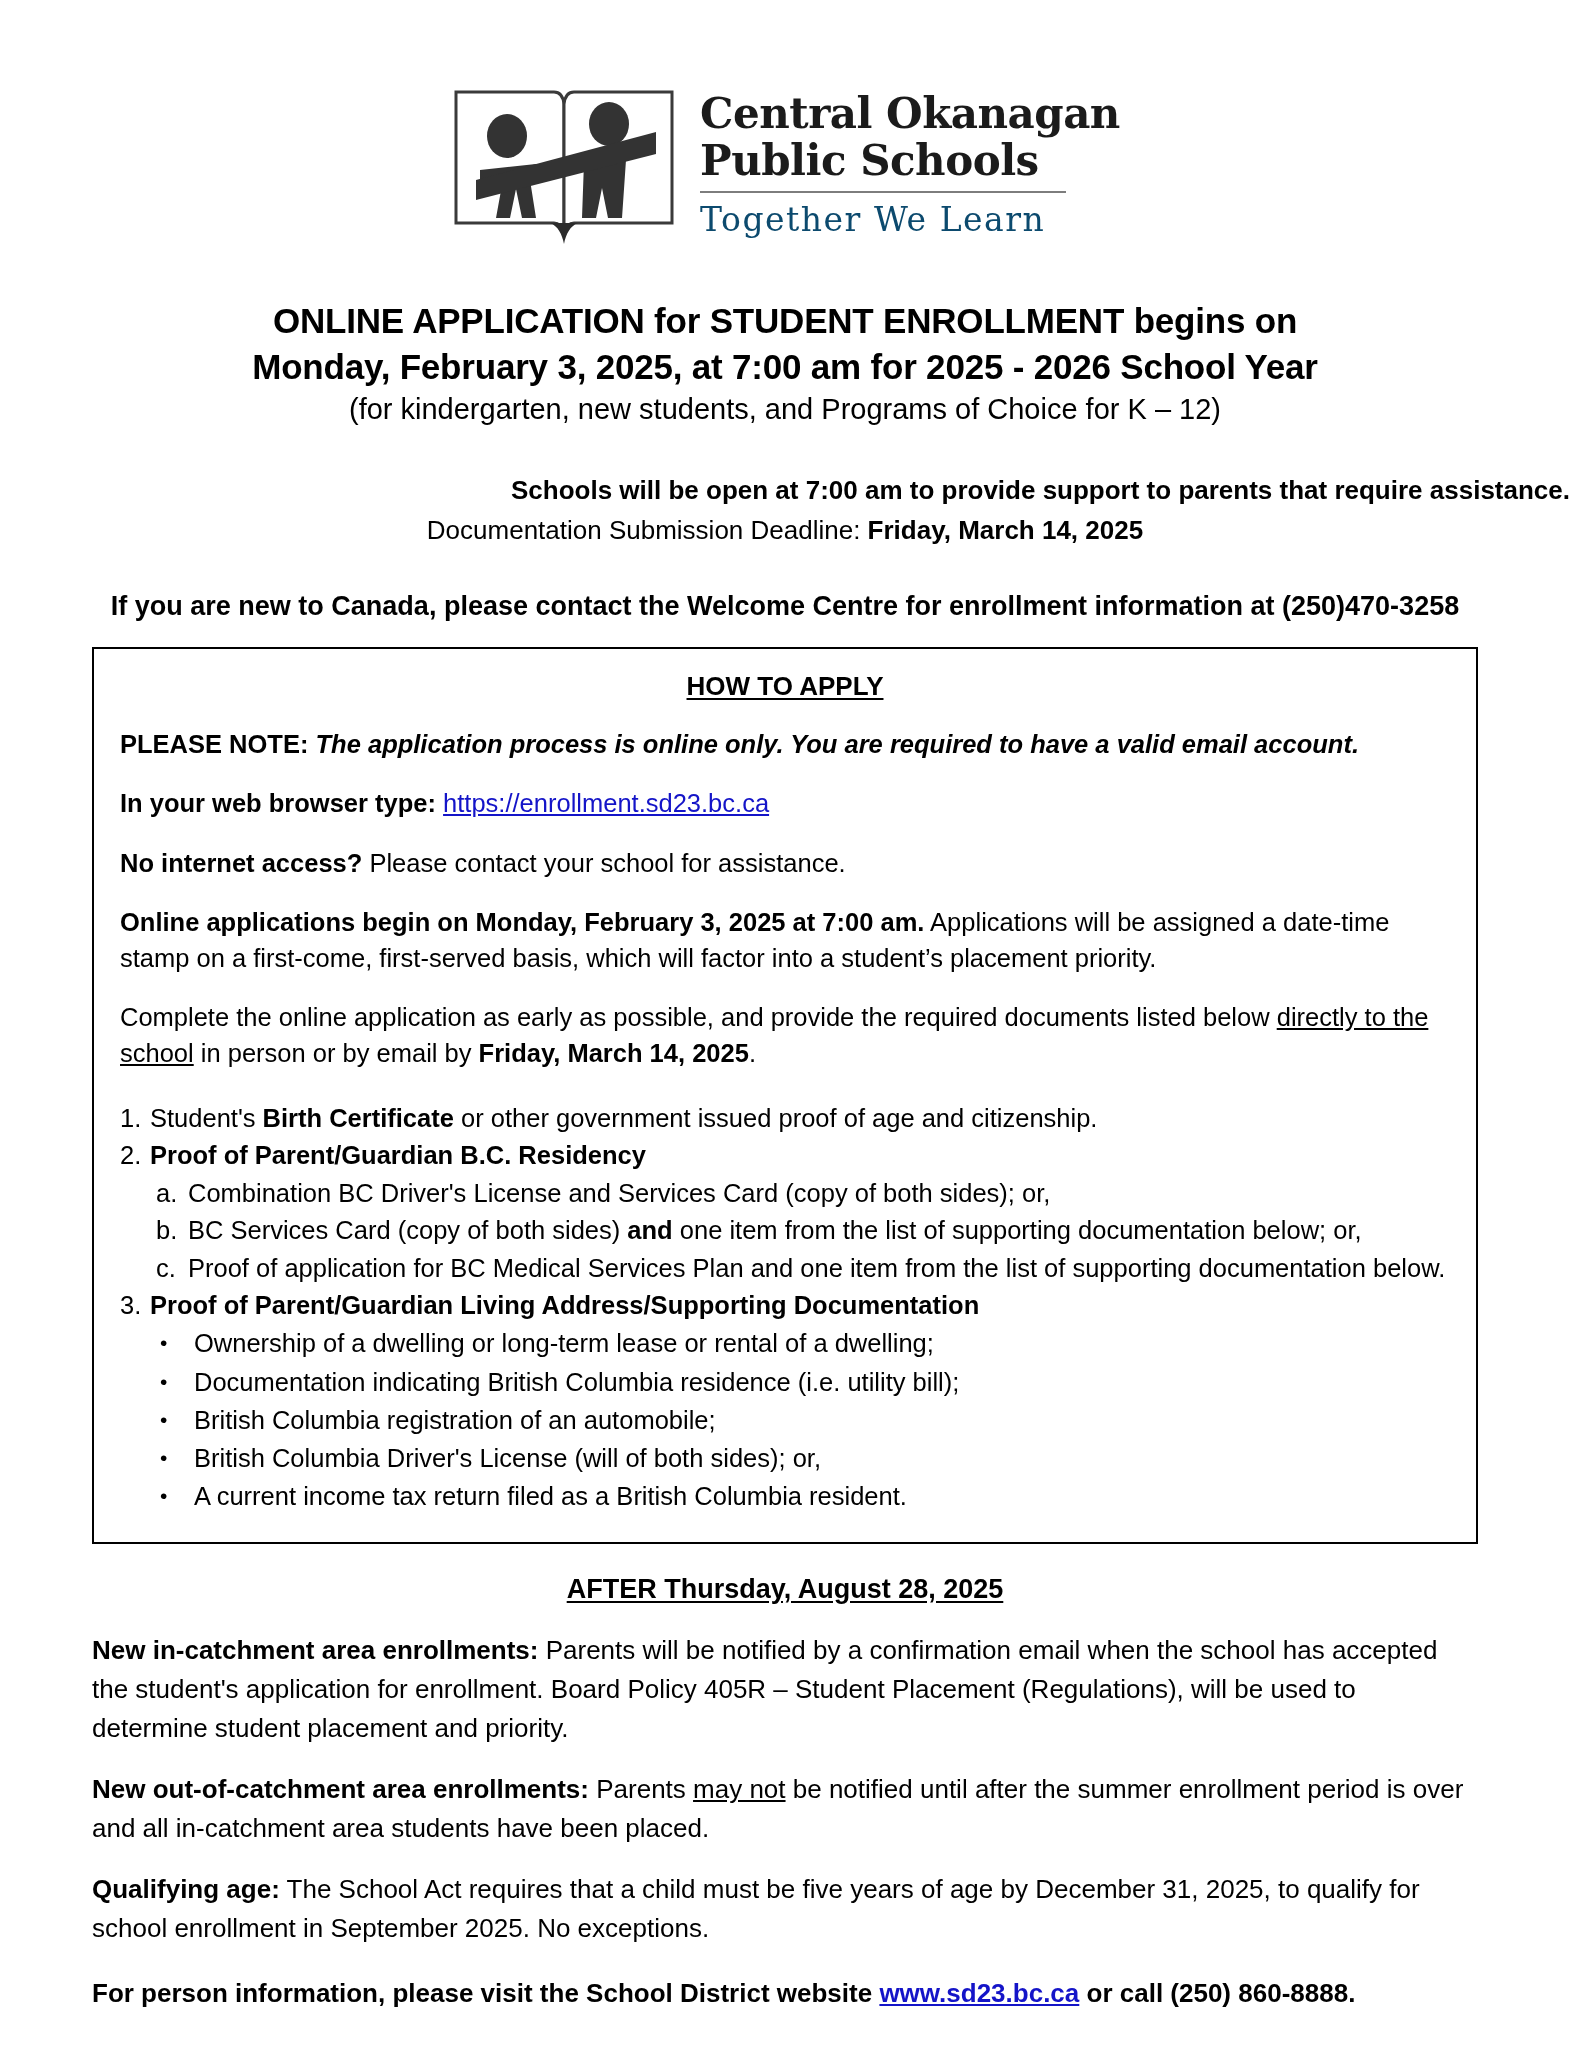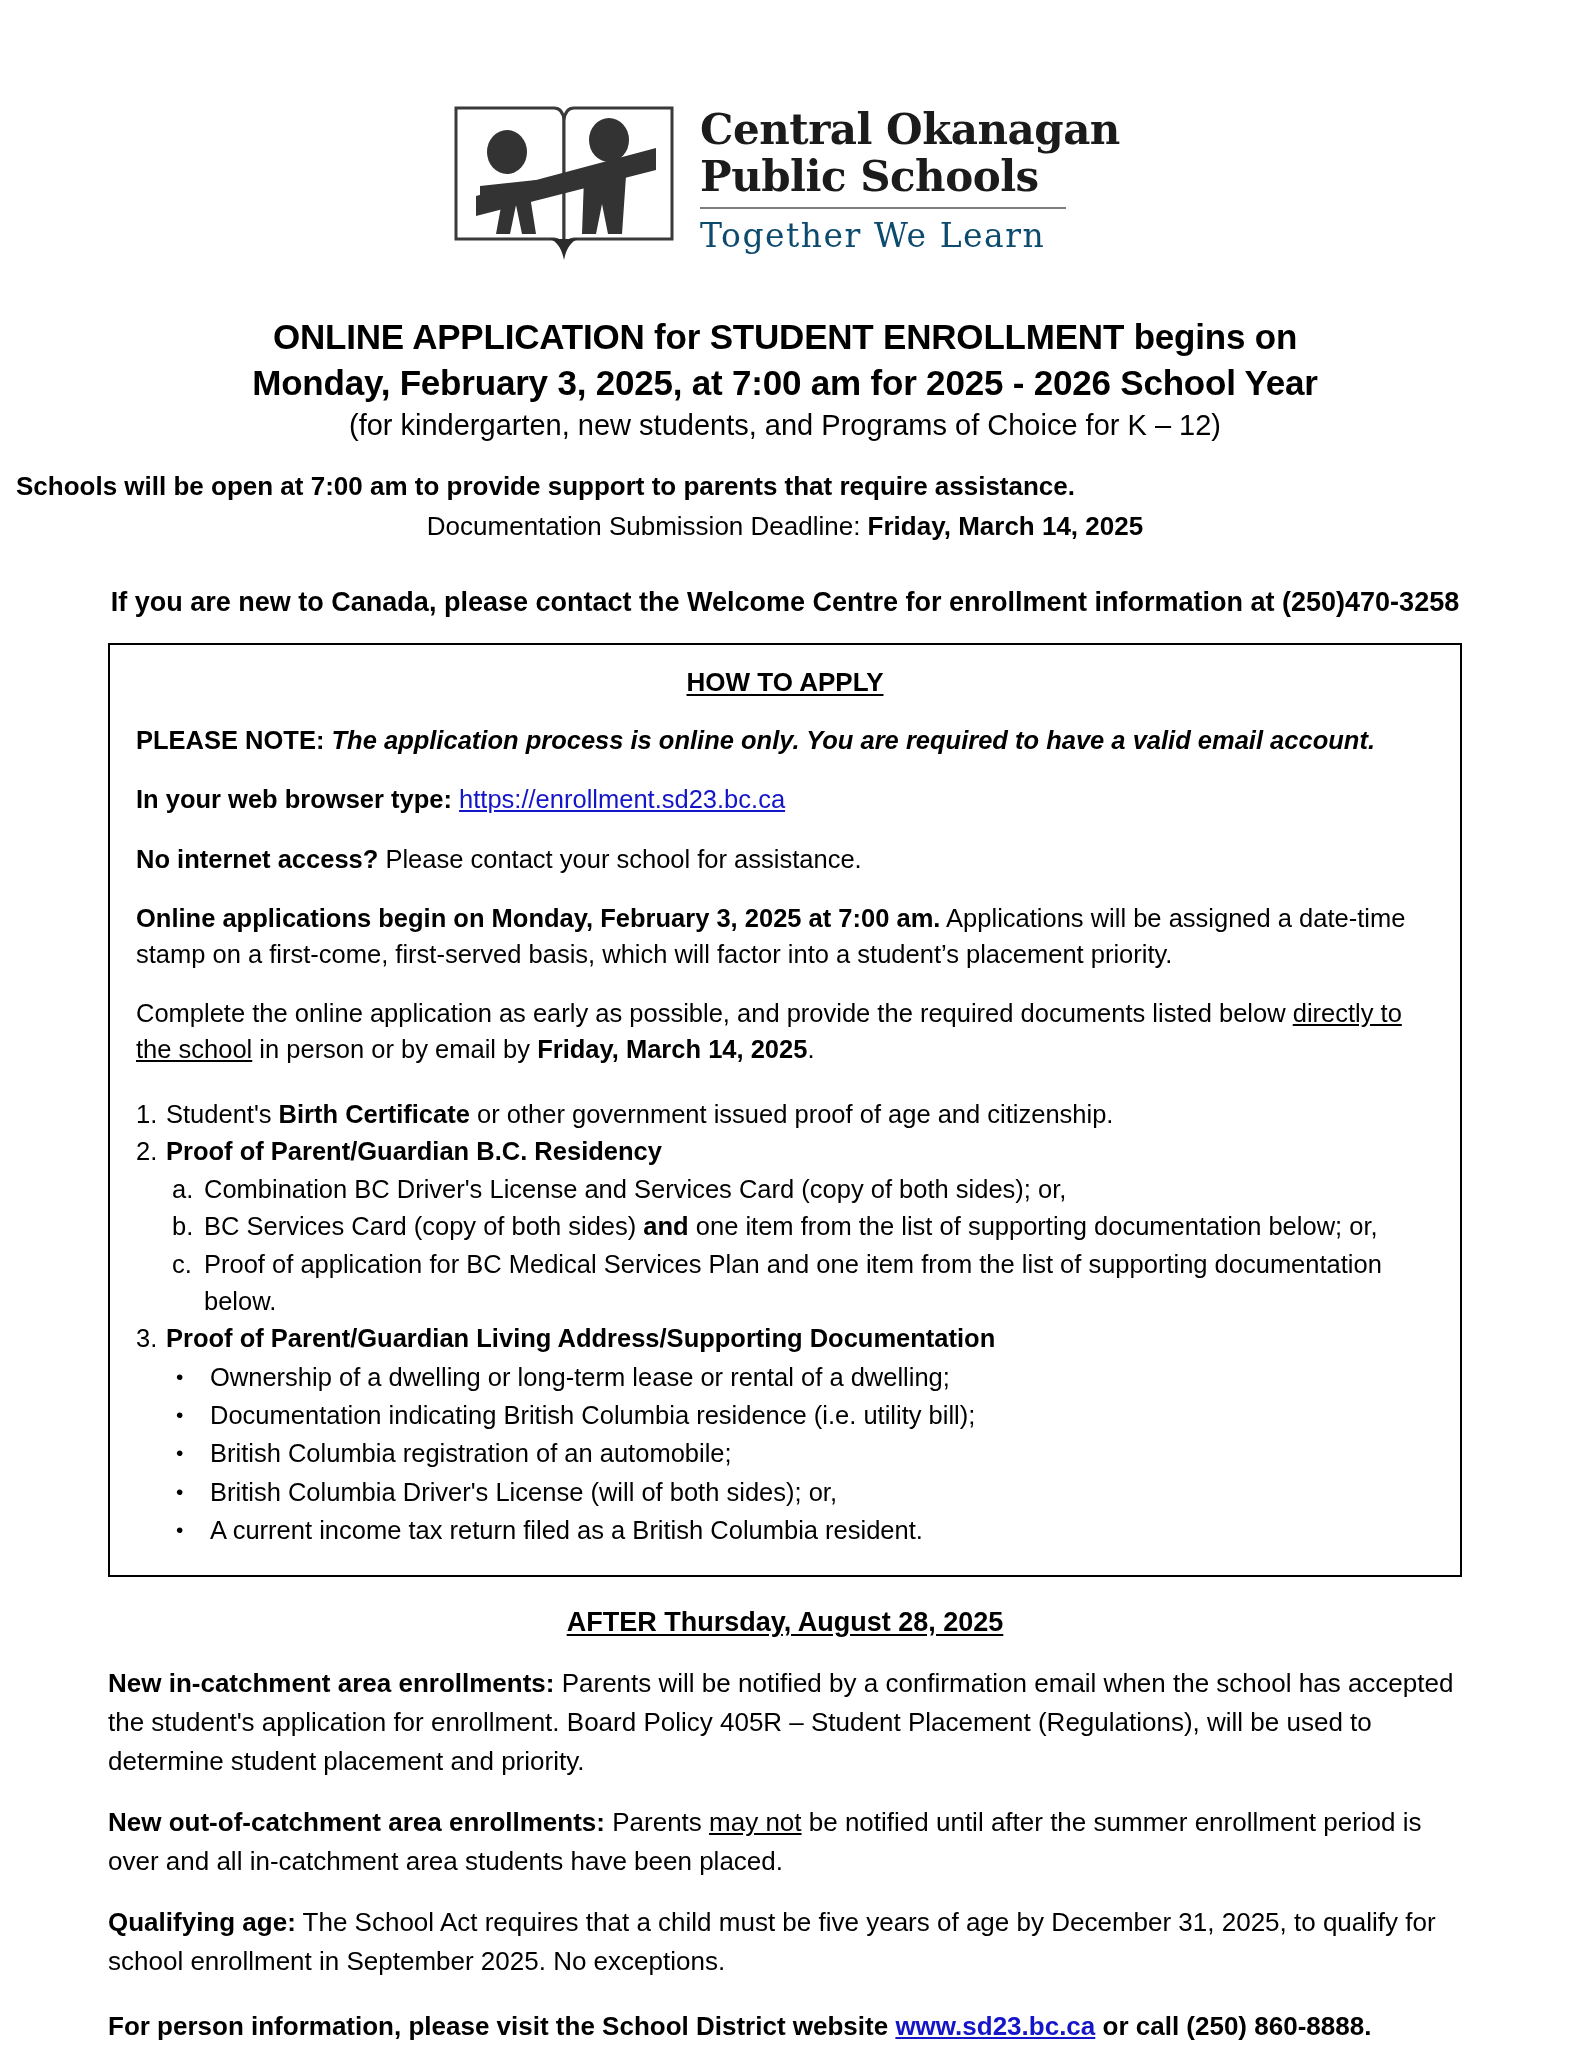--- a/index.html
+++ b/index.html
@@ -12,21 +12,21 @@
     height: 2048px;
     font-family: "Liberation Sans", sans-serif;
     color: #000000;
     -webkit-font-smoothing: antialiased;
   }
   .page {
     position: relative;
     width: 1570px;
     height: 2048px;
     box-sizing: border-box;
-    padding: 16px;
+    padding: 0;
     overflow: hidden;
   }
 
   
   .logo-block {
     display: flex;
     align-items: flex-start;
     justify-content: center;
     padding-top: 84px;
     gap: 22px;
@@ -75,24 +75,24 @@
     margin-top: 54px;
     padding: 0 120px;
   }
   .subtitle {
     text-align: center;
     font-size: 29px;
     line-height: 1.35;
     margin-top: 1px;
   }
   .open-note {
-    text-align: left;
-    font-weight: bold;
-    font-size: 26px;
-    margin-top: 26px;
+    text-align: right;
+    font-weight: bold;
+    font-size: 26px;
+    margin-top: 46px;
   }
   .deadline {
     text-align: center;
     font-size: 26px;
     margin-top: 9px;
   }
   .welcome {
     text-align: center;
     font-weight: bold;
     font-size: 27px;

